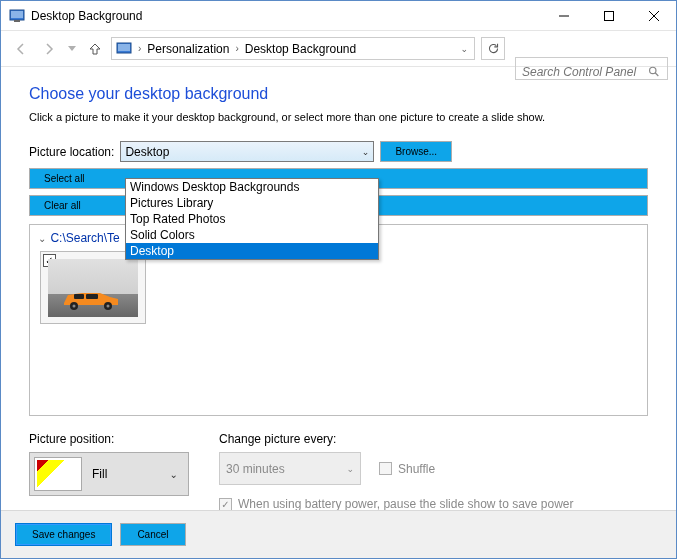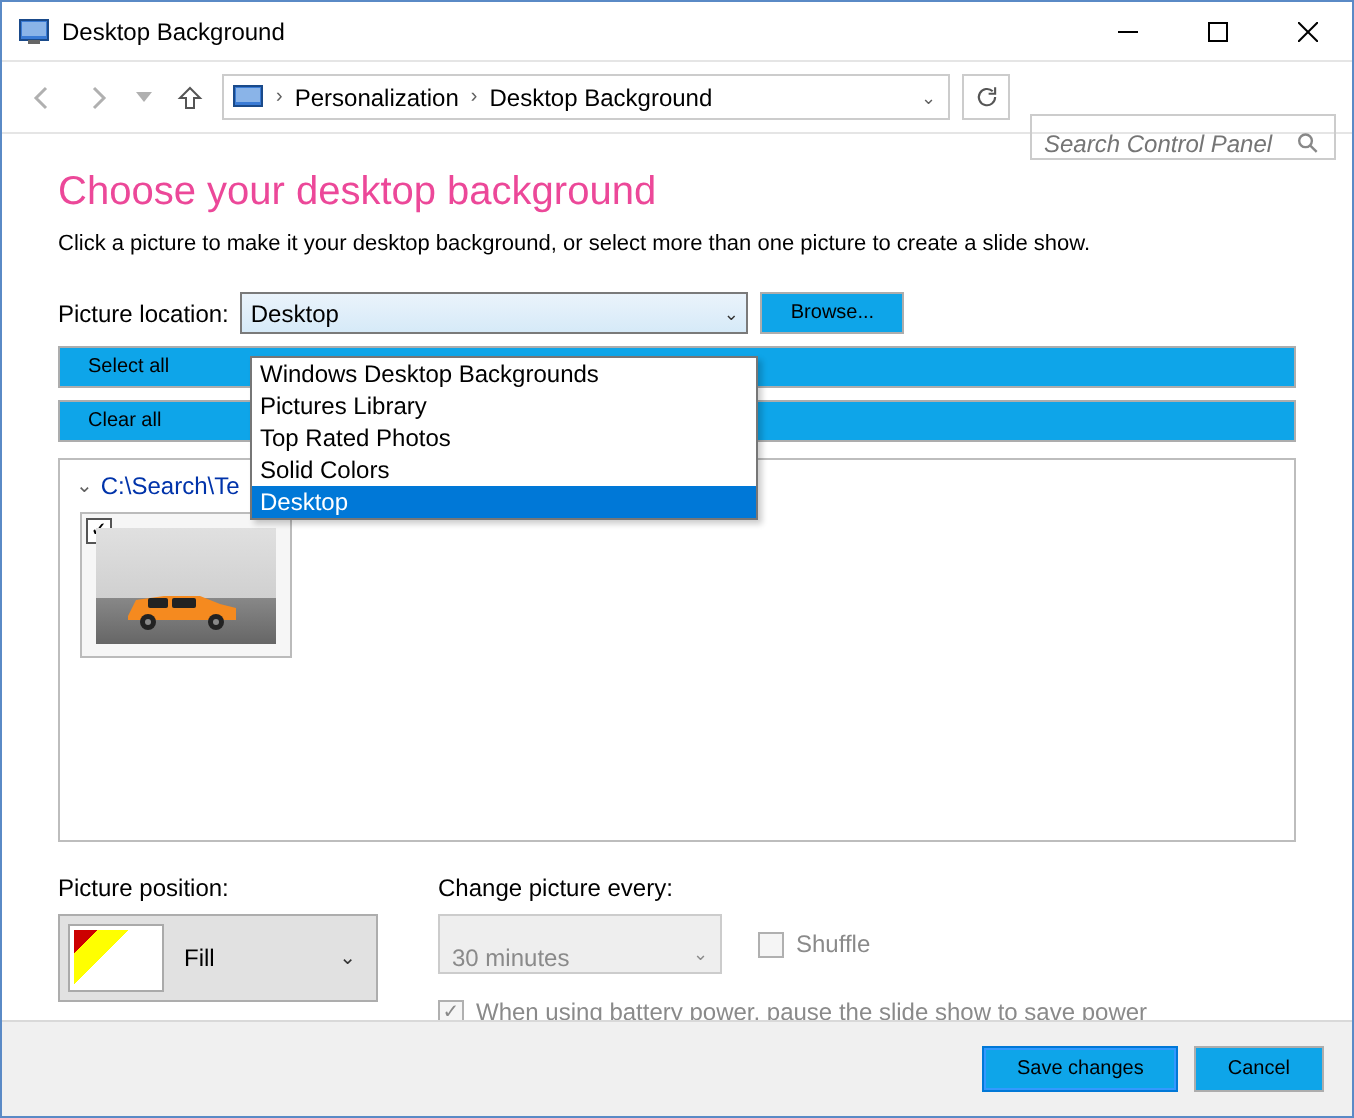--- a/index.html
+++ b/index.html
@@ -22,21 +22,21 @@
 .addr .chev { color:#606060; font-size:10px; padding:0 2px;}
 .addr .spacer { flex:1; }
 .addr .drop { color:#606060; font-size:9px; padding:0 4px;}
 .refresh-btn { width:24px; height:23px; border:1px solid #ccc; display:flex; align-items:center; justify-content:center; margin-left:2px;}
 .search { width:153px; height:23px; border:1px solid #ccc; display:flex; align-items:flex-end; padding:0 6px; margin-left:6px; color:#888; position:relative;margin-top:39px;}
 .search input { border:none; outline:none; width:100%; font-size:12px; color:#555; font-style:italic; background:transparent;}
 .search .s-icon { width:14px; height:14px; color:#888; }
 
 
 .content { padding: 18px 28px 0 28px; position:relative; }
-h1 { color:#ec4899; font-size:20px; font-weight:normal; margin-bottom:8px; }
+h1 { color:#1d4ed8; font-size:16px; font-weight:normal; margin-bottom:8px; }
 .subtitle { font-size:11px; margin-bottom:18px; }
 .row { display:flex; align-items:center; gap:6px; margin-bottom:6px; }
 .lbl { font-size:12px; }
 .combo { width:254px; height:21px; border:1px solid #7a7a7a; background:linear-gradient(#eaf3fb,#d6eaf8); display:flex; align-items:center; padding:0 4px; font-size:12px; position:relative;}
 .combo .val { flex:1; }
 .combo .tri { font-size:9px; color:#333; }
 .btn { height:21px; border:1px solid #adadad; background:#0ea5e9; font-size:10px; padding:0 14px; display:flex; align-items:center; }
 
 .sel-row { display:flex; gap:6px; margin-bottom:8px;flex-direction:column; }
 
@@ -56,27 +56,27 @@
 .car { position:absolute; left:12px; bottom:6px; width:64px; height:24px; }
 .thumb-label { font-size:12px; margin-top:3px; background:#e6e6e6; padding:2px 0;}
 
 
 .lower { display:flex; gap:30px; margin-top:16px; }
 .pos-col { display:flex; flex-direction:column; gap:6px;}
 .pos-sel { display:flex; align-items:center; border:1px solid #adadad; background:#e1e1e1; width:160px; height:44px; padding:4px; gap:10px;}
 .pos-thumb { width:48px; height:34px; border:1px solid #aaa; background:linear-gradient(135deg,#c00 0 20%, #ff0 20% 40%, #fff 40% 100%); box-shadow: inset 0 0 0 2px #fff;}
 .pos-sel .tri { margin-left:auto; font-size:10px; color:#333; padding-right:6px;}
 .change-col { display:flex; flex-direction:column; gap:6px;}
-.combo2 { width:142px; height:16px; border:1px solid #ccc; background:#eee; color:#8a8a8a; display:flex; padding:14px 6px; font-size:12px;}
+.combo2 { width:142px; height:33px; border:1px solid #ccc; background:#eee; color:#8a8a8a; display:flex; align-items:center; padding:0 6px; font-size:12px;}
 .combo2 .tri { margin-left:auto; font-size:9px; }
 .chk { display:flex; align-items:center; gap:6px; color:#8a8a8a; font-size:12px; }
 .chk .box { width:13px; height:13px; border:1px solid #b0b0b0; background:#f5f5f5; display:flex; align-items:center; justify-content:center; font-size:10px;}
 
 
-.footer { position:absolute; bottom:0; left:0; right:0; height:48px; background:#f0f0f0; border-top:1px solid #d9d9d9; display:flex; align-items:center; justify-content:flex-end; padding:12px 14px; gap:8px;}
+.footer { position:absolute; bottom:0; left:0; right:0; height:48px; background:#f0f0f0; border-top:1px solid #d9d9d9; display:flex; align-items:center; justify-content:flex-start; padding:12px 14px; gap:8px;}
 .footer .btn { height:23px; padding:0 16px;}
 .footer .btn.primary { border:1px solid #0078d7; box-shadow:inset 0 0 0 1px #3399ff;}
 </style>
 </head>
 <body>
 
 <div class="titlebar">
   <svg class="app-icon" viewBox="0 0 16 16">
       <rect x="1" y="2" width="14" height="10" fill="#3a7bd5" stroke="#1a4a8a"></rect>
       <rect x="2" y="3" width="12" height="7" fill="#8ab4e8"></rect>

